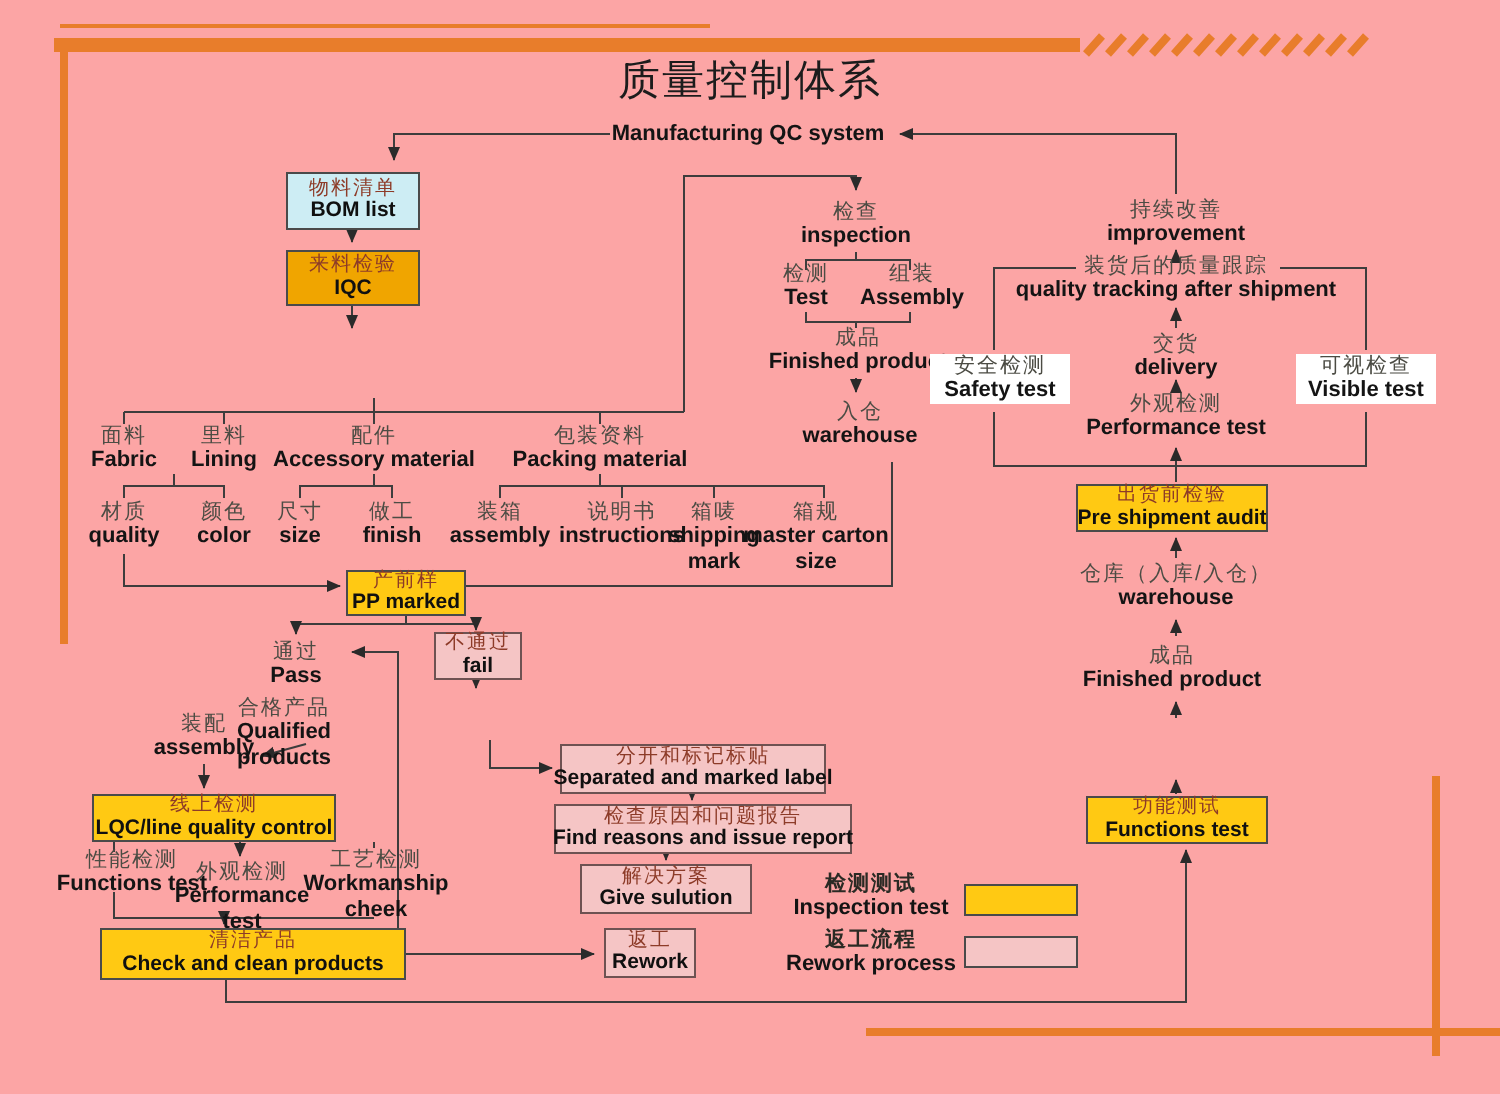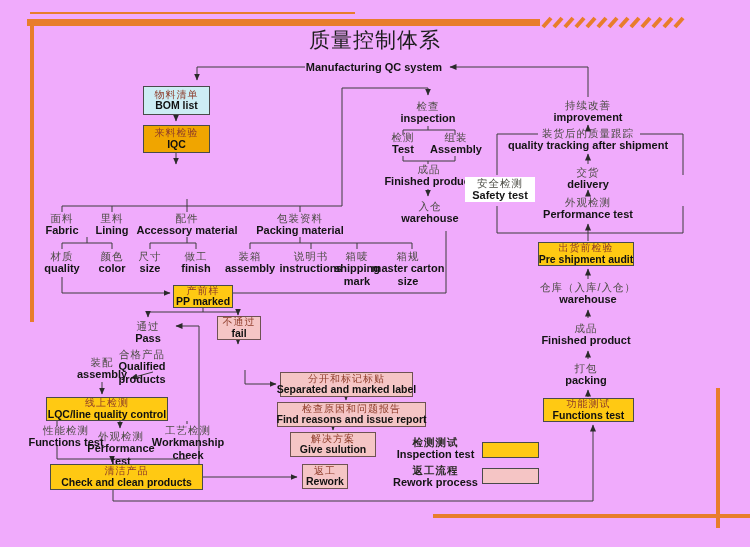--- a/index.html
+++ b/index.html
@@ -1,16 +1,16 @@
 <!DOCTYPE html>
 <html><head>
 <meta charset="utf-8">
 <style>
   html,body{margin:0;padding:0;background:#fff;}
-  #stage{position:relative;width:750px;height:547px;background:#f0abfc;overflow:hidden;
+  #stage{position:relative;width:750px;height:547px;background:#fca5a5;overflow:hidden;
          font-family:"Liberation Sans", sans-serif;}
   svg.layer{position:absolute;left:0;top:0;width:750px;height:547px;}
   .node{position:absolute;text-align:center;line-height:1.15;}
   .node .zh{display:block;font-size:10.5px;color:#4c4c44;letter-spacing:1px;}
   .node .en{display:block;font-size:11px;font-weight:bold;color:#141414;}
   .box{position:absolute;display:flex;flex-direction:column;align-items:center;justify-content:center;
        border:1px solid #4a4a4a;text-align:center;line-height:1.05;box-sizing:border-box;}
   .box .zh{display:block;font-size:10px;color:#8d3b28;letter-spacing:1px;}
   .box .en{display:block;font-size:10.5px;font-weight:bold;color:#101010;white-space:nowrap;}
   .yellow{background:#ffc913;}
@@ -272,35 +272,35 @@
     <span class="en">delivery</span>
   </div>
   <div class="node" style="left:540px;top:196px;width:96px;">
     <span class="zh">外观检测</span>
     <span class="en">Performance test</span>
   </div>
   <div class="node" style="left:465px;top:177px;width:70px;background:#fff;">
     <span class="zh">安全检测</span>
     <span class="en">Safety test</span>
   </div>
+  <div class="node" style="left:648px;top:177px;width:70px;background:#fff;">
+    <span class="zh">可视检查</span>
+    <span class="en">Visible test</span>
+  </div>
 
   <div class="box yellow" style="left:538px;top:242px;width:96px;height:24px;">
     <span class="zh">出货前检验</span>
     <span class="en">Pre shipment audit</span>
   </div>
   <div class="node" style="left:528px;top:281px;width:120px;">
     <span class="zh">仓库（入库/入仓）</span>
     <span class="en">warehouse</span>
   </div>
   <div class="node" style="left:541px;top:322px;width:90px;">
     <span class="zh">成品</span>
     <span class="en">Finished product</span>
   </div>
-  <div class="node" style="left:551px;top:362px;width:70px;">
-    <span class="zh">打包</span>
-    <span class="en">packing</span>
-  </div>
   <div class="box yellow" style="left:543px;top:398px;width:91px;height:24px;justify-content:flex-end;">
     <span class="zh">功能测试</span>
     <span class="en">Functions test</span>
   </div>
 
 </div>
 
 </body></html>

